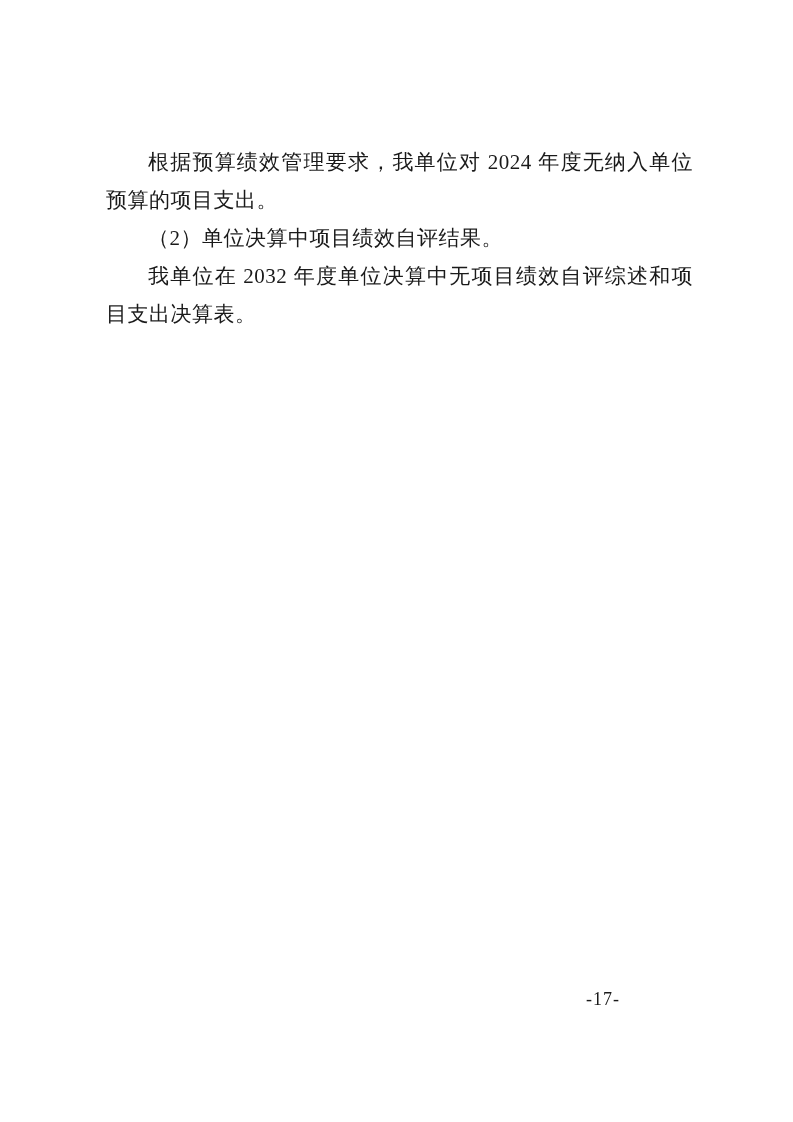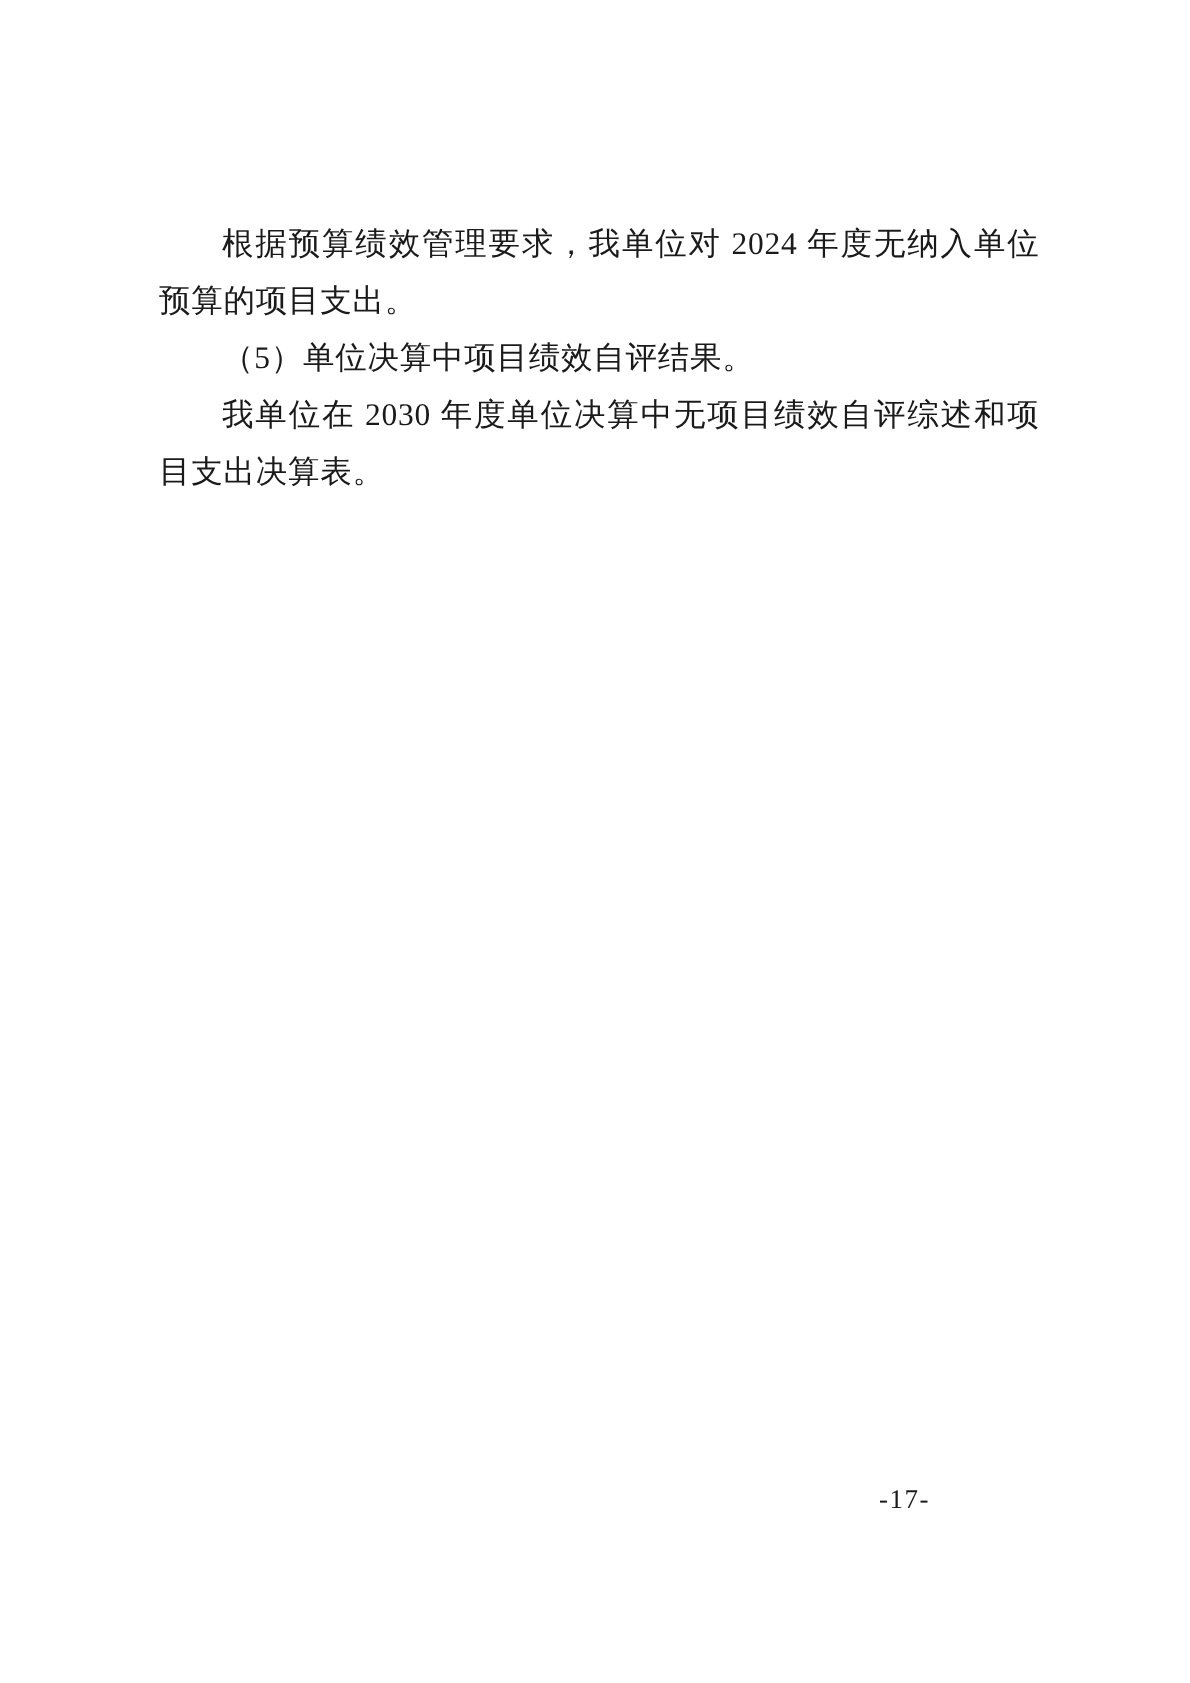--- a/index.html
+++ b/index.html
@@ -42,17 +42,17 @@
     font-family: "Liberation Serif", "DejaVu Serif", serif;
     color: #1a1a1a;
   }
 </style>
 </head>
 <body>
 
 <div class="page">
   <div class="content">
     <p class="para">根据预算绩效管理要求，我单位对 2024 年度无纳入单位预算的项目支出。</p>
-    <p class="para">（5）单位决算中项目绩效自评结果。</p>
-    <p class="para">我单位在 2030 年度单位决算中无项目绩效自评综述和项目支出决算表。</p>
+    <p class="para">（2）单位决算中项目绩效自评结果。</p>
+    <p class="para">我单位在 2032 年度单位决算中无项目绩效自评综述和项目支出决算表。</p>
   </div>
   <div class="page-number">-17-</div>
 </div>
 
 </body></html>

